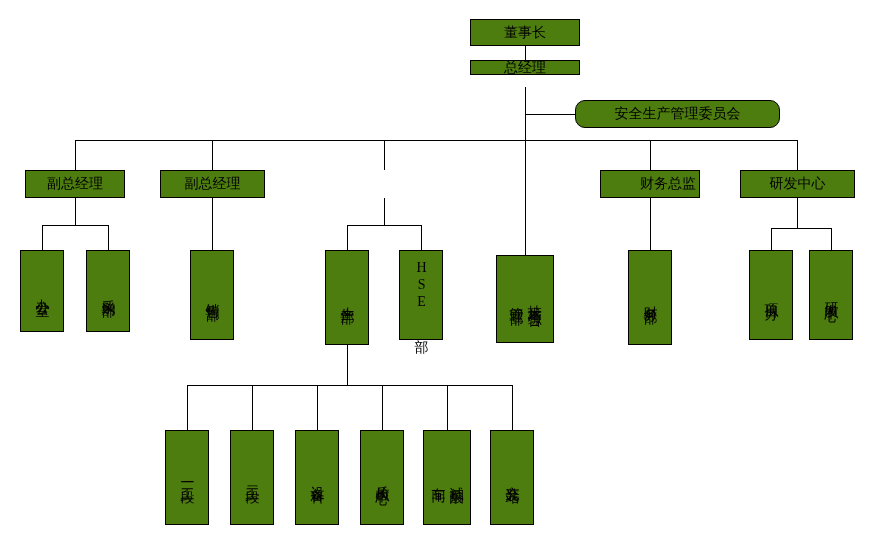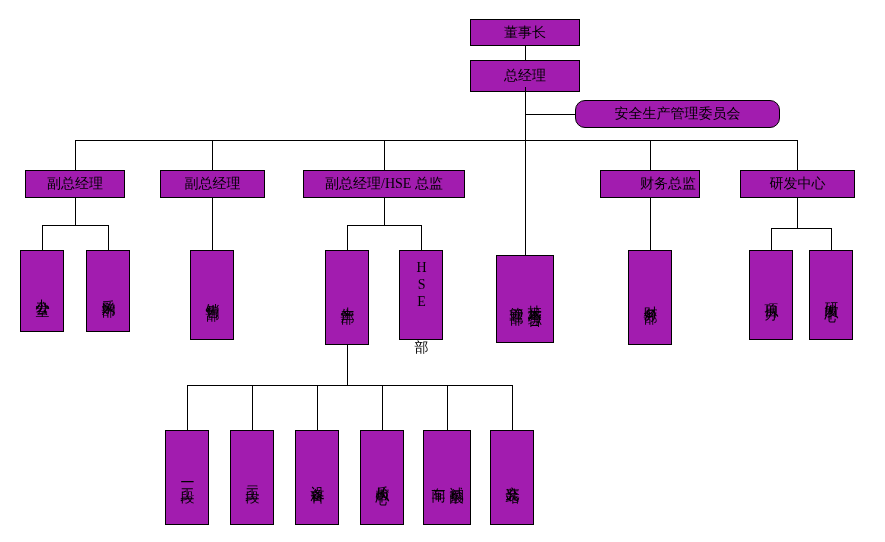--- a/index.html
+++ b/index.html
@@ -6,21 +6,21 @@
   #stage{
     position:relative;
     width:885px;height:542px;
     background:#fff;
     font-family:"Liberation Serif","DejaVu Serif",serif;
     color:#000;
   }
   .node{
     position:absolute;
     border:1px solid #000;
-    background:#a21caf;
+    background:#4d7c0f;
     display:flex;
     align-items:center;
     justify-content:center;
     font-size:14px;
     text-align:center;
     white-space:pre-line;
     box-sizing:border-box;
     line-height:1.25;
   }
   .vnode{
@@ -33,29 +33,28 @@
   .vline{width:1px;}
   .hline{height:1px;}
 </style>
 </head>
 <body>
 
 <div id="stage">
 
   <div class="node" style="left:470px;top:19px;width:110px;height:27px;">董事长</div>
 
-  <div class="node" style="left:470px;top:60px;width:110px;height:32px;">总经理</div>
+  <div class="node" style="left:470px;top:60px;width:110px;height:15px;">总经理</div>
 
   <div class="node" style="left:575px;top:100px;width:205px;height:28px;border-radius:10px;">安全生产管理委员会</div>
 
   <div class="node" style="left:25px;top:170px;width:100px;height:28px;">副总经理</div>
 
   <div class="node" style="left:160px;top:170px;width:105px;height:28px;">副总经理</div>
 
-  <div class="node" style="left:303px;top:170px;width:162px;height:28px;">副总经理/HSE 总监</div>
 
   <div class="node" style="left:600px;top:170px;width:100px;height:28px;padding-left:36px;">财务总监</div>
 
   <div class="node" style="left:740px;top:170px;width:115px;height:28px;">研发中心</div>
 
   <div class="node vnode" style="left:20px;top:250px;width:44px;height:82px;">办公室</div>
 
   <div class="node vnode" style="left:86px;top:250px;width:44px;height:82px;">采购部</div>
 
   <div class="node vnode" style="left:190px;top:250px;width:44px;height:90px;">销售部</div>

